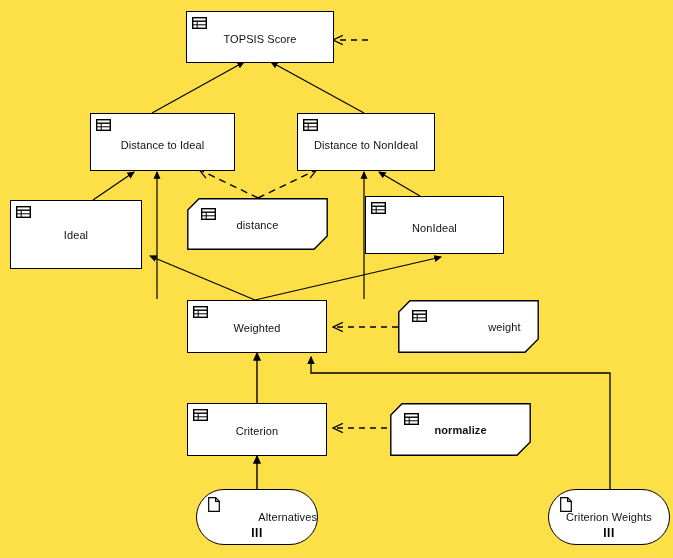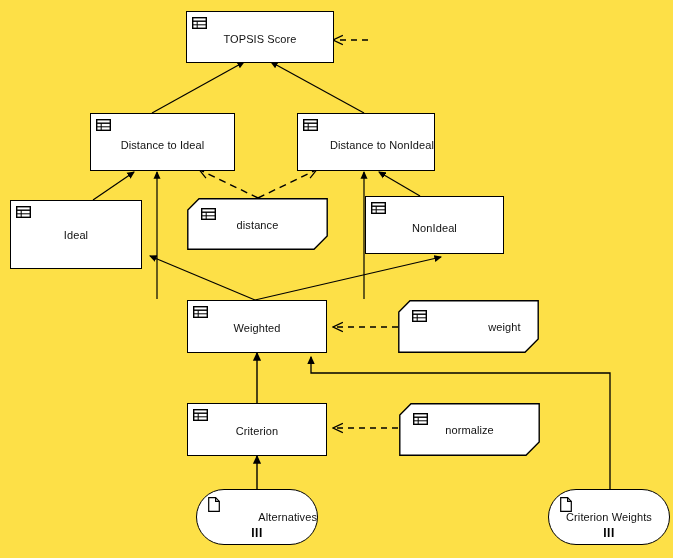--- a/index.html
+++ b/index.html
@@ -159,21 +159,21 @@
     <div class="node-label" style="top:25px;">Distance to Ideal</div>
   </div>
 
   <div class="node rect" style="left:297px; top:113px; width:138px; height:58px;">
     <svg class="tbl-icon" style="left:5px; top:5px;" viewBox="0 0 15 12">
       <rect x="0.7" y="0.7" width="13.6" height="10.6" fill="#ffffff" stroke="#000000" stroke-width="1.4"></rect>
       <line x1="0.7" y1="4.2" x2="14.3" y2="4.2" stroke="#000000" stroke-width="1.4"></line>
       <line x1="0.7" y1="7.8" x2="14.3" y2="7.8" stroke="#000000" stroke-width="1"></line>
       <line x1="5.2" y1="4.2" x2="5.2" y2="11.3" stroke="#000000" stroke-width="1"></line>
     </svg>
-    <div class="node-label" style="top:25px;text-align:right;">Distance to NonIdeal</div>
+    <div class="node-label" style="top:25px;">Distance to NonIdeal</div>
   </div>
 
   <div class="node rect" style="left:10px; top:200px; width:132px; height:69px;padding-left:39px;">
     <svg class="tbl-icon" style="left:5px; top:5px;" viewBox="0 0 15 12">
       <rect x="0.7" y="0.7" width="13.6" height="10.6" fill="#ffffff" stroke="#000000" stroke-width="1.4"></rect>
       <line x1="0.7" y1="4.2" x2="14.3" y2="4.2" stroke="#000000" stroke-width="1.4"></line>
       <line x1="0.7" y1="7.8" x2="14.3" y2="7.8" stroke="#000000" stroke-width="1"></line>
       <line x1="5.2" y1="4.2" x2="5.2" y2="11.3" stroke="#000000" stroke-width="1"></line>
     </svg>
     <div class="node-label" style="top:28px;">Ideal</div>
@@ -228,21 +228,21 @@
   <div class="node rect" style="left:187px; top:403px; width:140px; height:53px;">
     <svg class="tbl-icon" style="left:5px; top:5px;" viewBox="0 0 15 12">
       <rect x="0.7" y="0.7" width="13.6" height="10.6" fill="#ffffff" stroke="#000000" stroke-width="1.4"></rect>
       <line x1="0.7" y1="4.2" x2="14.3" y2="4.2" stroke="#000000" stroke-width="1.4"></line>
       <line x1="0.7" y1="7.8" x2="14.3" y2="7.8" stroke="#000000" stroke-width="1"></line>
       <line x1="5.2" y1="4.2" x2="5.2" y2="11.3" stroke="#000000" stroke-width="1"></line>
     </svg>
     <div class="node-label" style="top:21px;">Criterion</div>
   </div>
 
-  <div class="node" style="left:399px; top:403px; width:141px; height:53px;">
+  <div class="node" style="left:390px; top:403px; width:141px; height:53px;font-weight:bold;">
     <svg class="note-svg" width="141" height="53" viewBox="0 0 141 53">
       <path d="M 12 0.8 L 140.2 0.8 L 140.2 39 L 127 52.2 L 0.8 52.2 L 0.8 12 z" fill="#ffffff" stroke="#000000" stroke-width="1.4"></path>
     </svg>
     <svg class="tbl-icon" style="left:14px; top:10px;" viewBox="0 0 15 12">
       <rect x="0.7" y="0.7" width="13.6" height="10.6" fill="#ffffff" stroke="#000000" stroke-width="1.4"></rect>
       <line x1="0.7" y1="4.2" x2="14.3" y2="4.2" stroke="#000000" stroke-width="1.4"></line>
       <line x1="0.7" y1="7.8" x2="14.3" y2="7.8" stroke="#000000" stroke-width="1"></line>
       <line x1="5.2" y1="4.2" x2="5.2" y2="11.3" stroke="#000000" stroke-width="1"></line>
     </svg>
     <div class="node-label" style="top:21px;">normalize</div>

